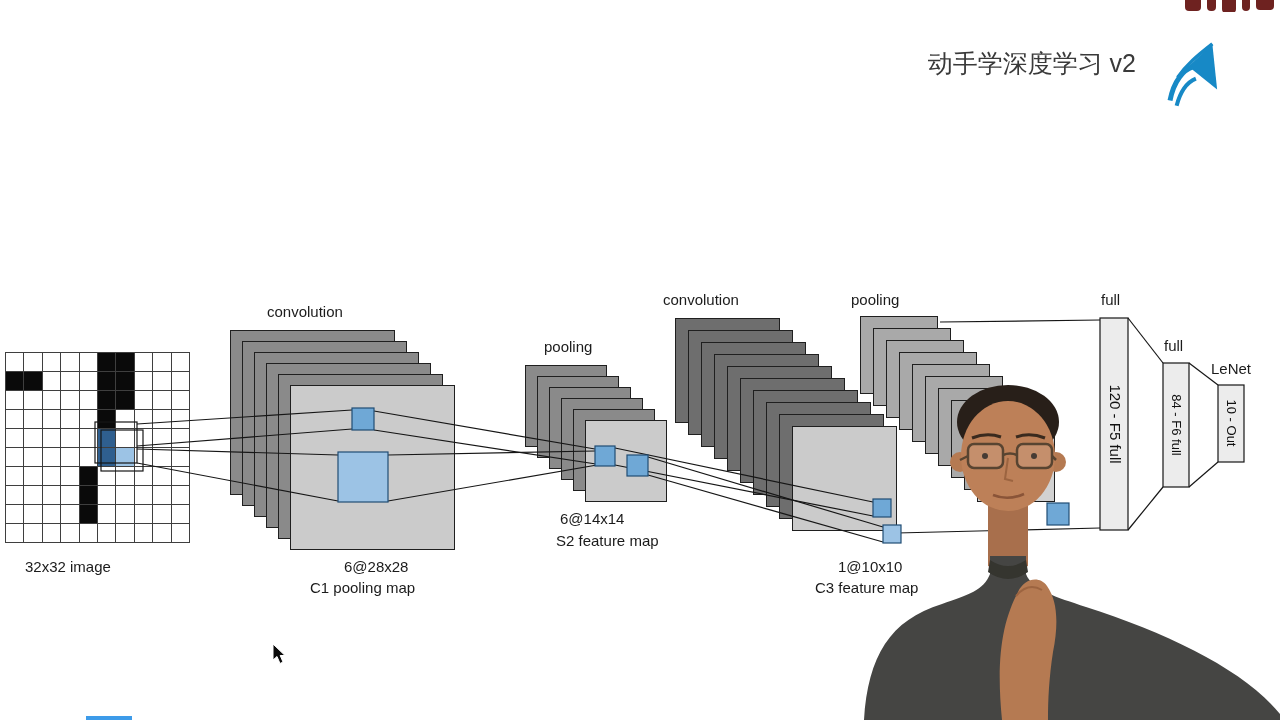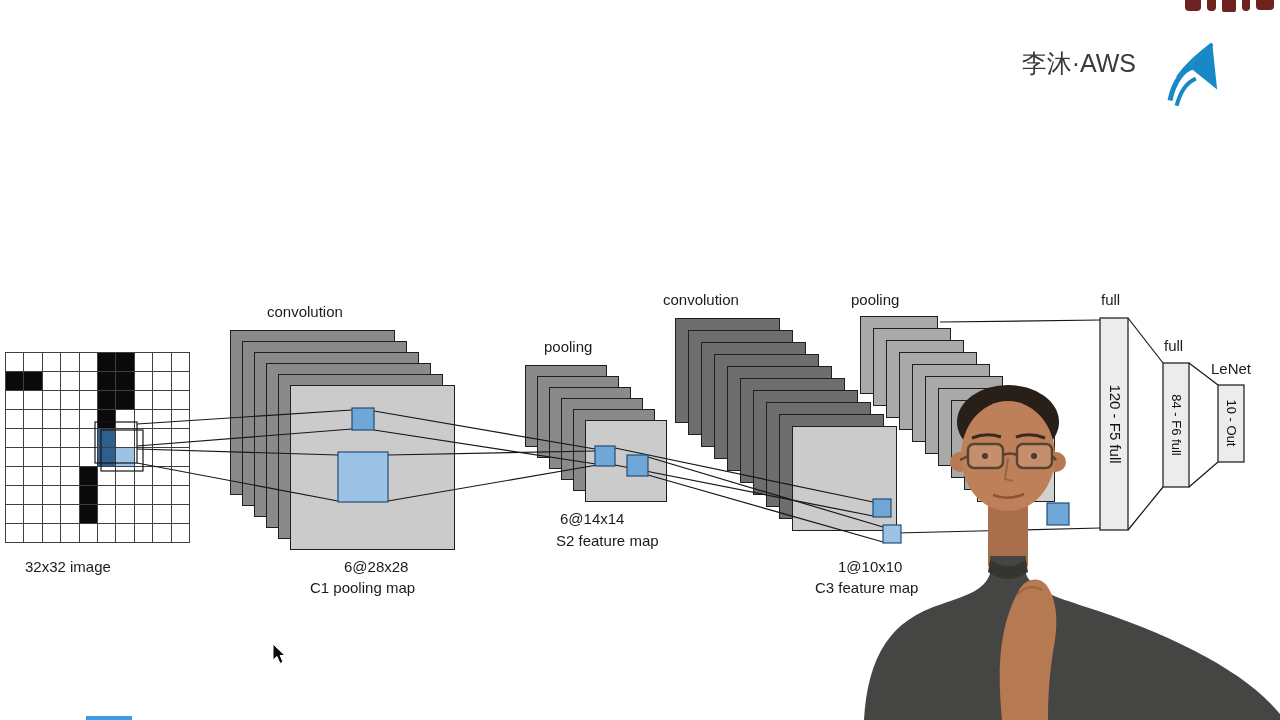--- a/index.html
+++ b/index.html
@@ -66,21 +66,21 @@
   <div class="watermark">
     <i></i>
       <i></i>
       <i></i>
       <i></i>
       <i></i>
   </div>
 
   <div class="header">
     <div class="header-text">
-      <div>李沐·AWS</div>
+      <div>动手学深度学习 v2</div>
     </div>
     <div class="logo">
       <svg viewBox="0 0 70 80" width="70" height="80">
         <g transform="rotate(-6 35 40)">
           <path d="M58 6 L58 52 L32 26 Z" fill="#1789c6"></path>
           <path d="M10 58 C16 38 27 29 36 27" stroke="#1789c6" stroke-width="5" fill="none"></path>
           <path d="M16 64 C22 48 31 41 38 39" stroke="#1789c6" stroke-width="4" fill="none"></path>
           <path d="M58 6 C42 16 30 24 20 36" stroke="#1789c6" stroke-width="3.5" fill="none"></path>
         </g>
       </svg>

